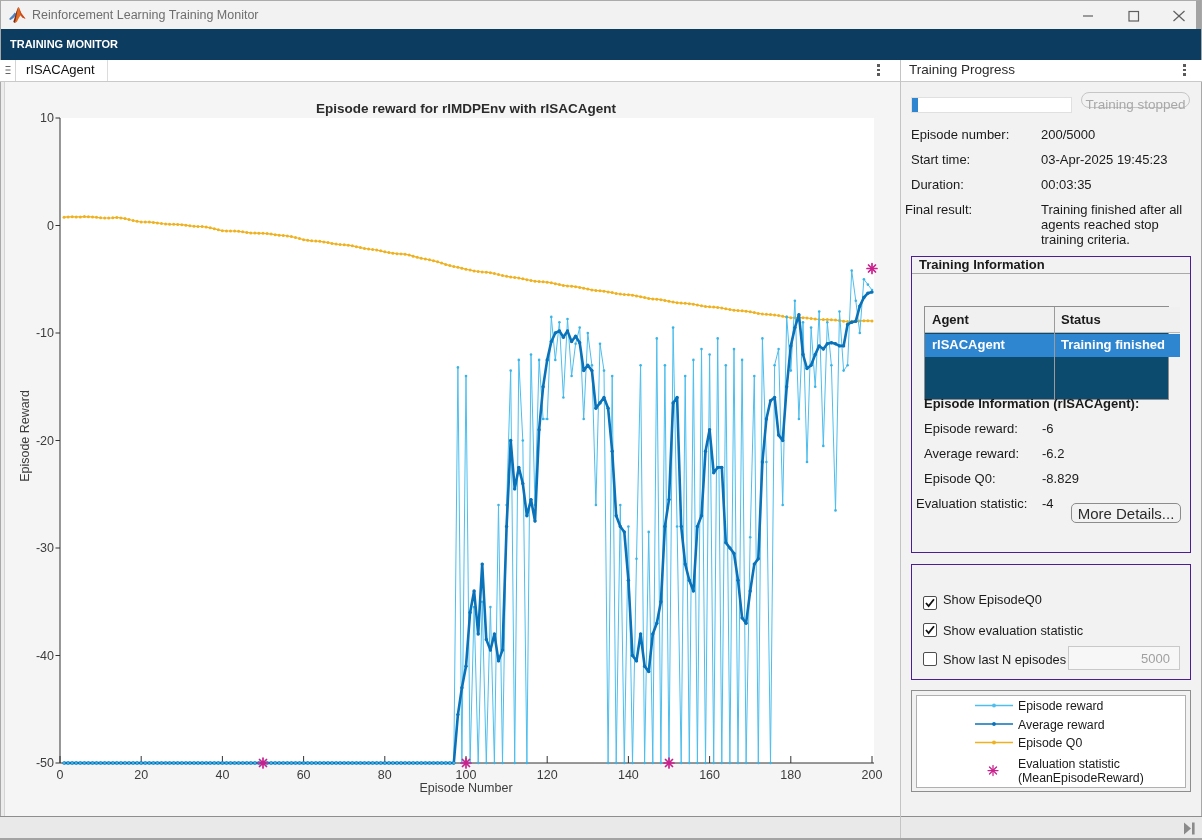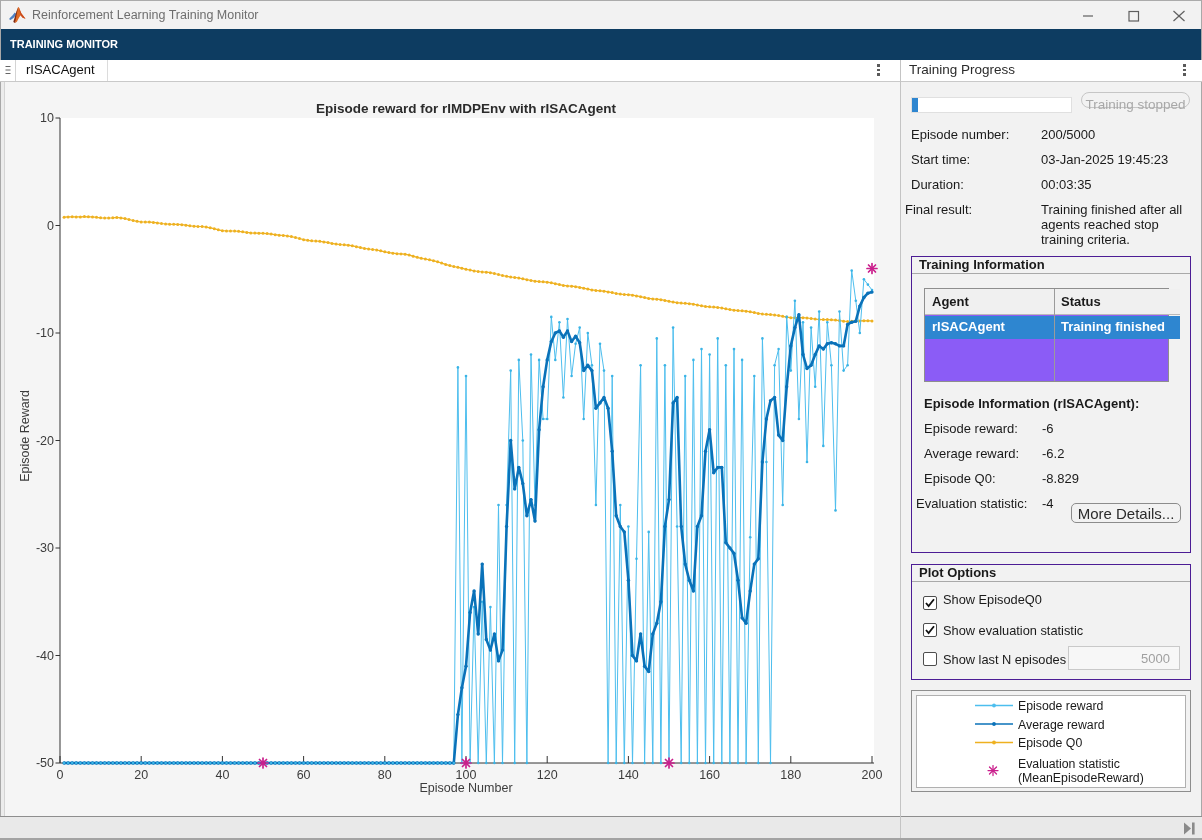--- a/index.html
+++ b/index.html
@@ -1,16 +1,16 @@
 <!DOCTYPE html>
 <html><head><meta charset="utf-8"><style>
 *{margin:0;padding:0;box-sizing:border-box}
 body{width:1202px;height:840px;position:relative;font-family:"Liberation Sans",sans-serif;background:#f5f5f5;overflow:hidden}
 .abs{position:absolute}
-.titlebar{left:0;top:0;width:1202px;height:29px;background:#f2f2f2;border-top:1px solid #ababab;border-left:1px solid #ababab;border-right:1px solid #a3a3a3}
+.titlebar{left:0;top:0;width:1202px;height:29px;background:#f2f2f2;border-top:1px solid #ababab;border-left:1px solid #ababab;border-right:6px solid #a3a3a3}
 .wtitle{position:absolute;left:31px;top:7px;font-size:12.5px;color:#6e6e6e}
 .ribbon{left:0;top:29px;width:1202px;height:31px;background:#0d3c61}
 .ribbon span{position:absolute;left:10px;top:9px;font-size:11px;font-weight:bold;color:#fff}
 .tabrow{left:0;top:60px;width:901px;height:22px;background:#fff;border-bottom:1px solid #c9c9c9;z-index:4}
 .handle{position:absolute;left:0;top:0;width:16px;height:21px;background:#fff;border-right:1px solid #d4d4d4;background:#fff}
 .tab{position:absolute;left:16px;top:0;width:92px;height:21px;border-right:1px solid #dcdcdc;background:#fff;font-size:13px;color:#111;line-height:20px;padding-left:10px}
 .ptitle{left:901px;top:60px;width:301px;height:22px;background:#fff;border-bottom:1px solid #c9c9c9;z-index:4;font-size:13.5px;color:#2b2b2b;line-height:20px;padding-left:8px}
 .fig{left:0;top:81px;width:900px;height:735px;background:#f5f5f5}
 .splitter{left:900px;top:60px;width:1px;height:778px;background:#c4c4c4;z-index:5}
 .rpanel{left:901px;top:81px;width:301px;height:735px;background:#f2f2f2;font-size:13px;color:#1a1a1a}
@@ -841,29 +841,29 @@
 
 <div class="abs rpanel">
  <div class="abs" style="left:10px;top:16px;width:161px;height:16px;background:#fff;border:1px solid #e0e0e0">
       <div style="width:6px;height:100%;background:#2e86d0"></div>
     </div>
  <div class="btn" style="left:180px;top:11px;width:109px;height:16px;line-height:24px">Training stopped</div>
 
  <div class="lab" style="left:10px;top:46px">Episode number:</div>
     <div class="lab" style="left:140px;top:46px">200/5000</div>
  <div class="lab" style="left:10px;top:71px">Start time:</div>
-    <div class="lab" style="left:140px;top:71px">03-Jan-2025 19:45:23</div>
+    <div class="lab" style="left:140px;top:71px">03-Apr-2025 19:45:23</div>
  <div class="lab" style="left:10px;top:96px">Duration:</div>
     <div class="lab" style="left:140px;top:96px">00:03:35</div>
  <div class="lab" style="left:4px;top:121px">Final result:</div>
  <div class="lab" style="left:140px;top:121px;width:152px;white-space:normal;line-height:15px">Training finished after all agents reached stop training criteria.</div>
 
  <div class="gbox" style="left:10px;top:175px;width:280px;height:297px;">
   <div class="ghead">Training Information</div>
-  <div class="abs" style="left:12px;top:31px;width:245px;height:94px;background:#8b5cf6;border:1px solid #8e8e8e">
+  <div class="abs" style="left:12px;top:49px;width:245px;height:94px;background:#0c4a6e;border:1px solid #8e8e8e">
     <div class="abs" style="left:0;top:0;width:255px;height:26px;background:#f0f0f0;border-bottom:1px solid #b9b9b9">
       <span class="abs" style="left:7px;top:5px;font-weight:bold">Agent</span>
       <span class="abs" style="left:136px;top:5px;font-weight:bold">Status</span>
     </div>
     <div class="abs" style="left:0;top:27px;width:255px;height:23px;background:#2e86d0;color:#fff;font-weight:bold">
       <span class="abs" style="left:7px;top:3px">rISACAgent</span>
       <span class="abs" style="left:136px;top:3px">Training finished</span>
     </div>
     <div class="abs" style="left:129px;top:0;width:1px;height:92px;background:#9b9b9b"></div>
   </div>
@@ -873,21 +873,20 @@
   <div class="lab" style="left:12px;top:189px">Average reward:</div>
       <div class="lab" style="left:130px;top:189px">-6.2</div>
   <div class="lab" style="left:12px;top:214px">Episode Q0:</div>
       <div class="lab" style="left:130px;top:214px">-8.829</div>
   <div class="lab" style="left:4px;top:239px">Evaluation statistic:</div>
       <div class="lab" style="left:130px;top:239px">-4</div>
   <div class="btn" style="left:159px;top:246px;width:110px;height:20px;line-height:19px;color:#2b2b2b;border-color:#8c8c8c;border-radius:5px;font-size:15px">More Details...</div>
  </div>
 
  <div class="gbox" style="left:10px;top:483px;width:280px;height:116px;">
-  <div class="ghead">Plot Options</div>
   <div class="cb" style="left:11px;top:31px"><svg width="12" height="12" viewBox="0 0 12 12">
           <path d="M2 6 L4.6 9 L10 2.2" stroke="#111" stroke-width="1.8" fill="none"></path>
         </svg></div>
   <div class="lab" style="left:31px;top:27px;font-size:12.8px">Show EpisodeQ0</div>
   <div class="cb" style="left:11px;top:58px"><svg width="12" height="12" viewBox="0 0 12 12">
           <path d="M2 6 L4.6 9 L10 2.2" stroke="#111" stroke-width="1.8" fill="none"></path>
         </svg></div>
   <div class="lab" style="left:31px;top:58px;font-size:12.8px">Show evaluation statistic</div>
   <div class="cb" style="left:11px;top:87px"></div>
   <div class="lab" style="left:31px;top:87px;font-size:12.8px">Show last N episodes</div>

